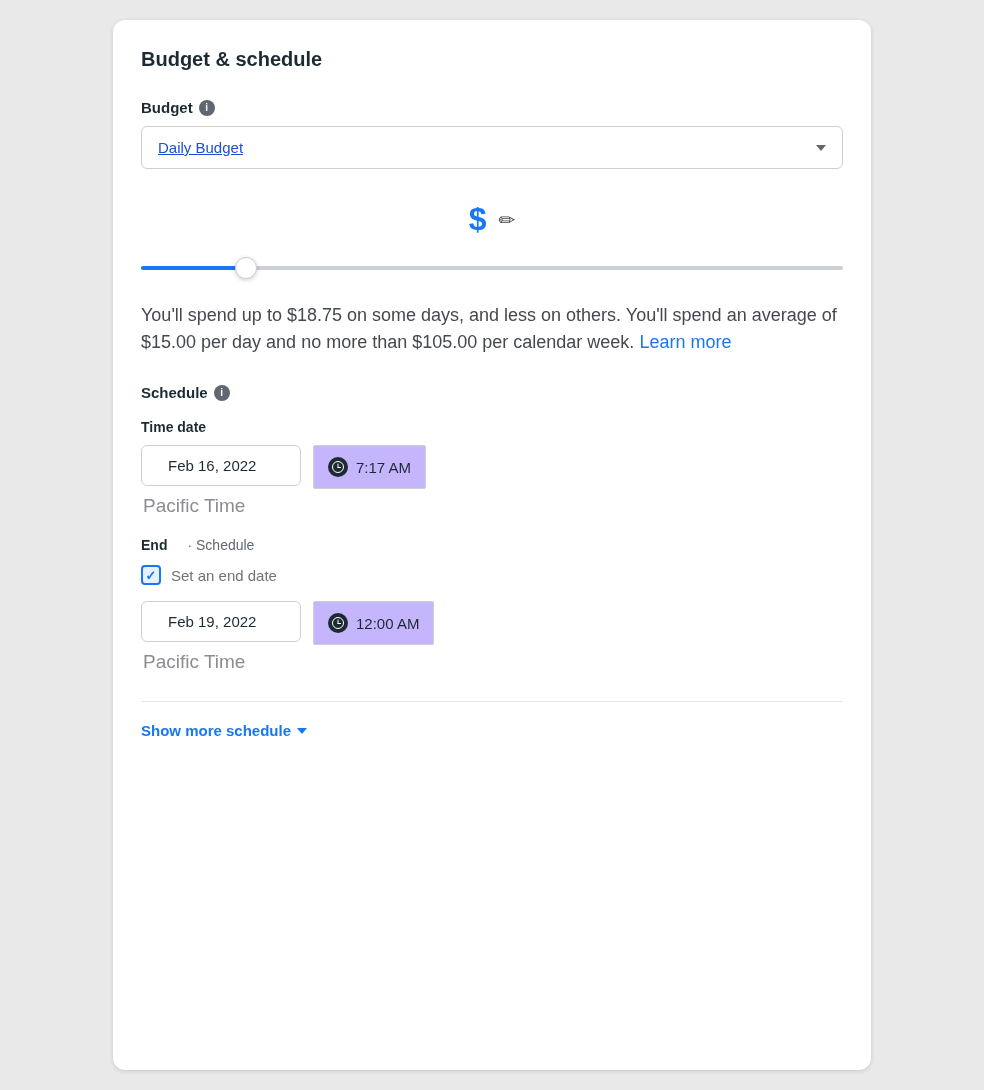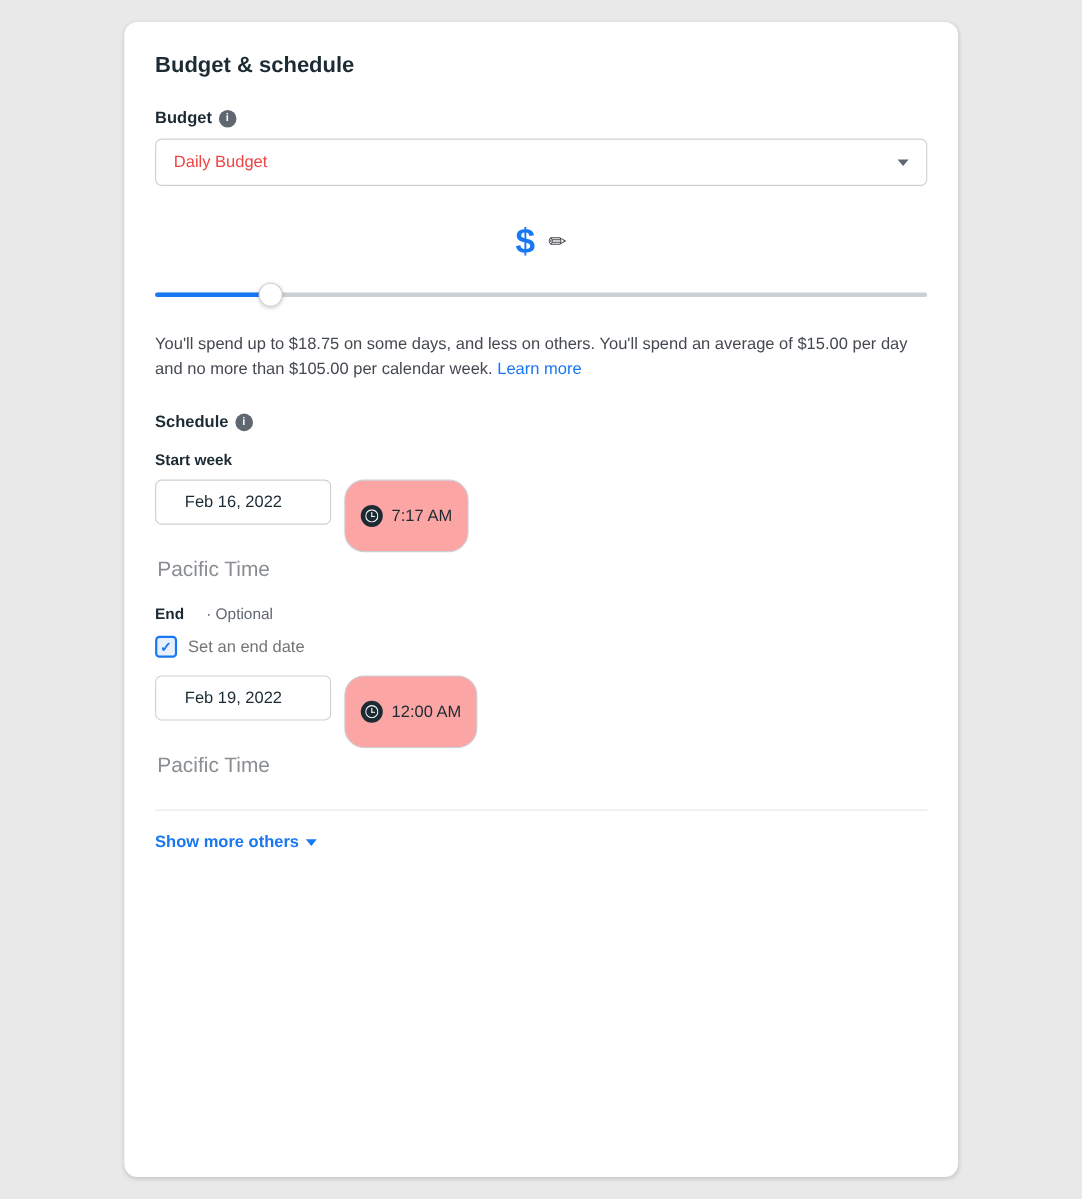--- a/index.html
+++ b/index.html
@@ -47,27 +47,28 @@
       font-weight: 700;
       cursor: pointer;
       flex-shrink: 0;
     }
     .budget-dropdown {
       width: 100%;
       border: 1.5px solid #ccd0d5;
       border-radius: 6px;
       padding: 12px 16px;
       font-size: 15px;
-      color: #ef4444;
+      color: #1d4ed8;
       background: #fff;
       display: flex;
       align-items: center;
       justify-content: space-between;
       cursor: pointer;
       margin-bottom: 32px;
+      text-decoration: underline;
     }
     .dropdown-arrow {
       width: 0;
       height: 0;
       border-left: 5px solid transparent;
       border-right: 5px solid transparent;
       border-top: 6px solid #606770;
     }
     .budget-amount-row {
       display: flex;
@@ -127,21 +128,21 @@
       background: #fff;
       border: 1.5px solid #ccd0d5;
       box-shadow: 0 1px 4px rgba(0,0,0,0.2);
       position: absolute;
       left: calc(15% - 11px);
       top: 50%;
       transform: translateY(-50%);
       cursor: pointer;
     }
     .budget-note {
-      font-size: 15px;
+      font-size: 18px;
       color: #444950;
       line-height: 1.5;
       margin-bottom: 28px;
     }
     .budget-note a {
       color: #1877f2;
       text-decoration: none;
     }
     .schedule-label {
       font-size: 15px;
@@ -169,25 +170,25 @@
       border-radius: 6px;
       padding: 11px 26px;
       font-size: 15px;
       color: #1c2b33;
       background: #fff;
       cursor: pointer;
       min-width: 160px;
     }
     .time-field {
       border: 1.5px solid #ccd0d5;
-      border-radius: 18px;
-      padding: 22px 14px;
-      font-size: 15px;
-      color: #1c2b33;
-      background: #fca5a5;
+      border-radius: 2px;
+      padding: 11px 14px;
+      font-size: 15px;
+      color: #1c2b33;
+      background: #c4b5fd;
       cursor: pointer;
       display: flex;
       align-items: center;
       gap: 8px;
     }
     .clock-icon {
       width: 20px;
       height: 20px;
       border-radius: 50%;
       background: #1c2b33;
@@ -308,39 +309,39 @@
       <a href="#">Learn more</a>
     </p>
   </div>
 
   <div>
     <div class="schedule-label">
       <span>Schedule</span>
       <span class="info-icon">i</span>
     </div>
 
-    <div class="field-label">Start week</div>
+    <div class="field-label">Time date</div>
     <div class="date-time-row">
       <div class="date-field">Feb 16, 2022</div>
       <div class="time-field">
         <div class="clock-icon">
           <svg viewBox="0 0 12 12" fill="none" xmlns="http://www.w3.org/2000/svg">
             <circle cx="6" cy="6" r="5.5" stroke="white" stroke-width="1"></circle>
             <line x1="6" y1="3" x2="6" y2="6.5" stroke="white" stroke-width="1" stroke-linecap="round"></line>
             <line x1="6" y1="6.5" x2="8.5" y2="6.5" stroke="white" stroke-width="1" stroke-linecap="round"></line>
           </svg>
         </div>
         <span>7:17 AM</span>
       </div>
     </div>
     <div class="timezone-label">Pacific Time</div>
 
     <div class="end-label-row">
       <span class="end-label">End</span>
-      <span class="optional-label">· Optional</span>
+      <span class="optional-label">· Schedule</span>
     </div>
 
     <div class="checkbox-row">
       <div class="checkbox">
         <span class="checkbox-check">✓</span>
       </div>
       <span class="checkbox-text">Set an end date</span>
     </div>
 
     <div class="date-time-row">
@@ -355,16 +356,16 @@
         </div>
         <span>12:00 AM</span>
       </div>
     </div>
     <div class="timezone-label">Pacific Time</div>
   </div>
 
   <hr class="bottom-divider">
 
   <button class="show-more-btn">
-    <span>Show more others</span>
+    <span>Show more schedule</span>
     <span class="show-more-arrow"></span>
   </button>
 </div>
 
 </body></html>

